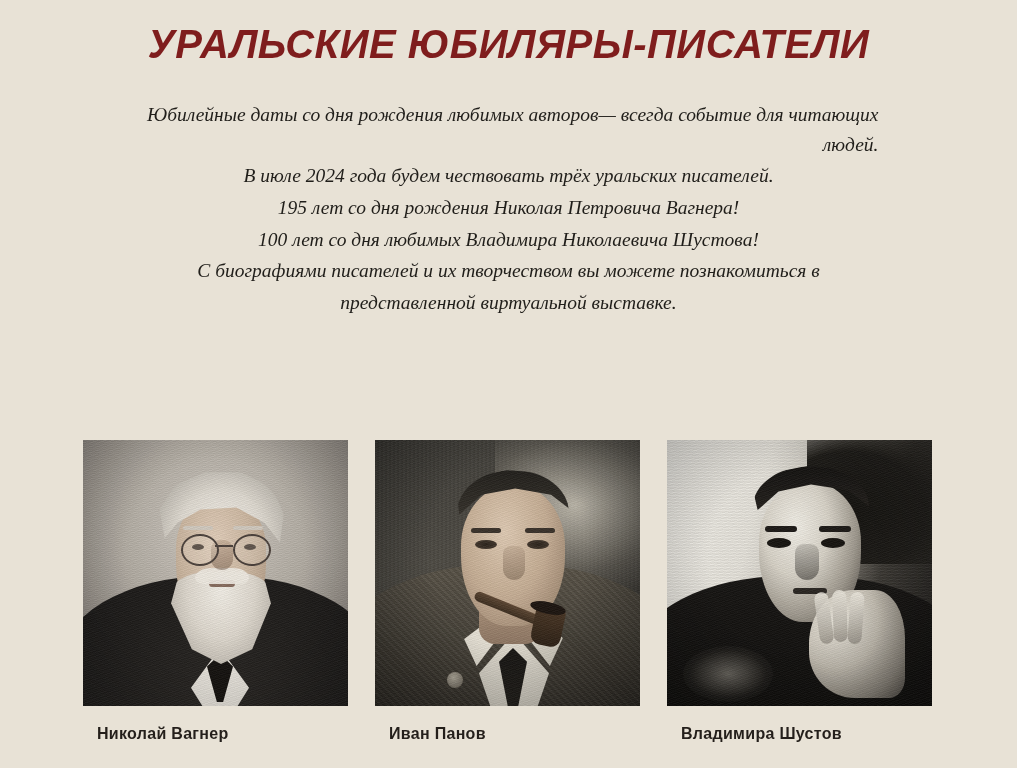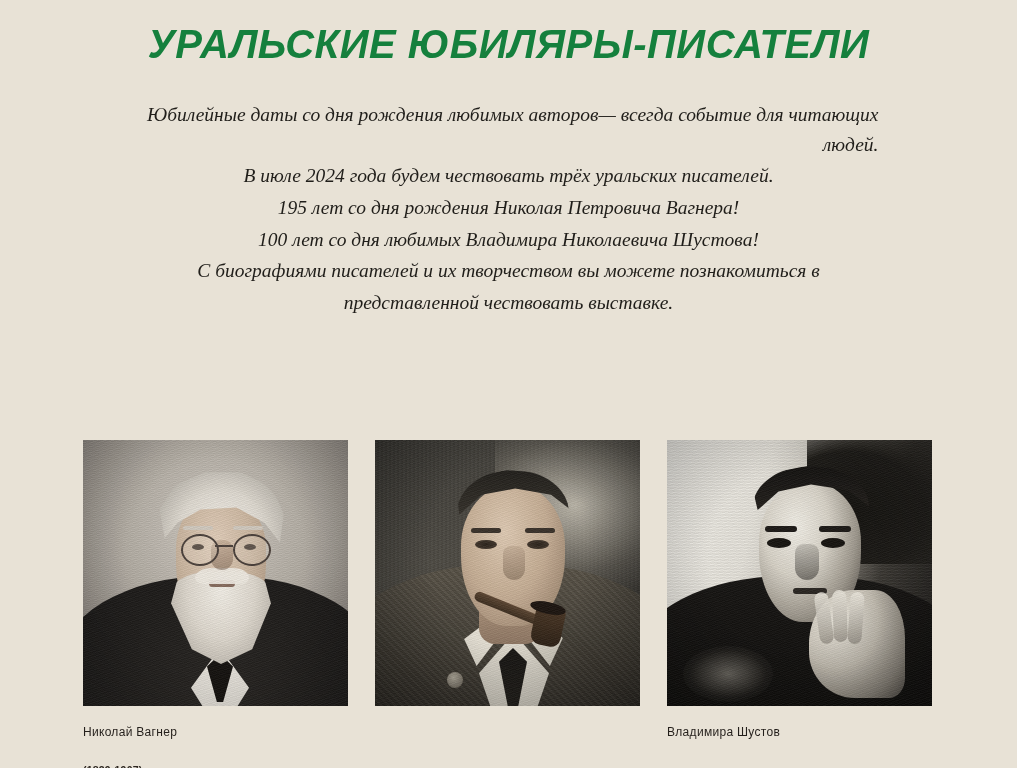--- a/index.html
+++ b/index.html
@@ -21,21 +21,21 @@
     background: #e8e2d6;
     box-sizing: border-box;
   }
   .title {
     text-align: center;
     font-family: "Liberation Sans", sans-serif;
     font-style: italic;
     font-weight: bold;
     font-size: 40px;
     letter-spacing: 0.5px;
-    color: #15803d;
+    color: #7f1d1d;
     margin: 22px 0 0 0;
     line-height: 1.1;
   }
   .body-text {
     margin: 34px auto 0 auto;
     width: 740px;
     text-align: center;
     font-family: "Liberation Serif", serif;
     font-style: italic;
     font-size: 19.5px;
@@ -69,24 +69,25 @@
     overflow: hidden;
     position: relative;
     background: #888;
   }
   .photo.p1 { width: 265px; height: 266px; }
   .photo.p2 { width: 265px; height: 266px; }
   .photo.p3 { width: 265px; height: 266px; }
   .caption {
     margin-top: 19px;
     font-family: "Liberation Sans", sans-serif;
-    font-size: 12px;
-    font-weight: normal;
+    font-size: 16px;
+    font-weight: bold;
     color: #241f1b;
     letter-spacing: 0.3px;
+    margin-left: 14px;
   }
   .years {
     margin-top: 25px;
     font-family: "Liberation Sans", sans-serif;
     font-size: 10.5px;
     font-weight: bold;
     color: #2c2620;
     letter-spacing: 0.2px;
   }
 
@@ -421,21 +422,21 @@
 
 <div class="slide">
 
   <h1 class="title">УРАЛЬСКИЕ ЮБИЛЯРЫ-ПИСАТЕЛИ</h1>
 
   <div class="body-text">
     <p class="first">Юбилейные даты со дня рождения любимых авторов— всегда событие для читающих людей.</p>
     <p>В июле 2024 года будем чествовать трёх уральских писателей.</p>
     <p>195 лет со дня рождения Николая Петровича Вагнера!</p>
     <p>100 лет со дня любимых Владимира Николаевича Шустова!</p>
-    <p>С биографиями писателей и их творчеством вы можете познакомиться в представленной чествовать выставке.</p>
+    <p>С биографиями писателей и их творчеством вы можете познакомиться в представленной виртуальной выставке.</p>
   </div>
 
   <div class="gallery">
 
     <div class="card">
       <div class="photo p1">
         <div class="pw-bg"></div>
         <div class="pw-coat"></div>
         <div class="pw-shirt"></div>
         <div class="pw-tie"></div>
@@ -477,20 +478,21 @@
         <div class="pp-eye left"></div>
         <div class="pp-eye right"></div>
         <div class="pp-nose"></div>
         <div class="pp-pipe-stem"></div>
         <div class="pp-pipe-bowl"></div>
         <div class="pp-pipe-rim"></div>
         <div class="pp-badge"></div>
         <div class="pp-vign"></div>
         <div class="grain"></div>
       </div>
+      <div class="caption">Иван Панов</div>
     </div>
 
     <div class="card">
       <div class="photo p3">
         <div class="ps-bg"></div>
         <div class="ps-dark"></div>
         <div class="ps-body"></div>
         <div class="ps-shoulderhl"></div>
         <div class="ps-face"></div>
         <div class="ps-hair"></div>

